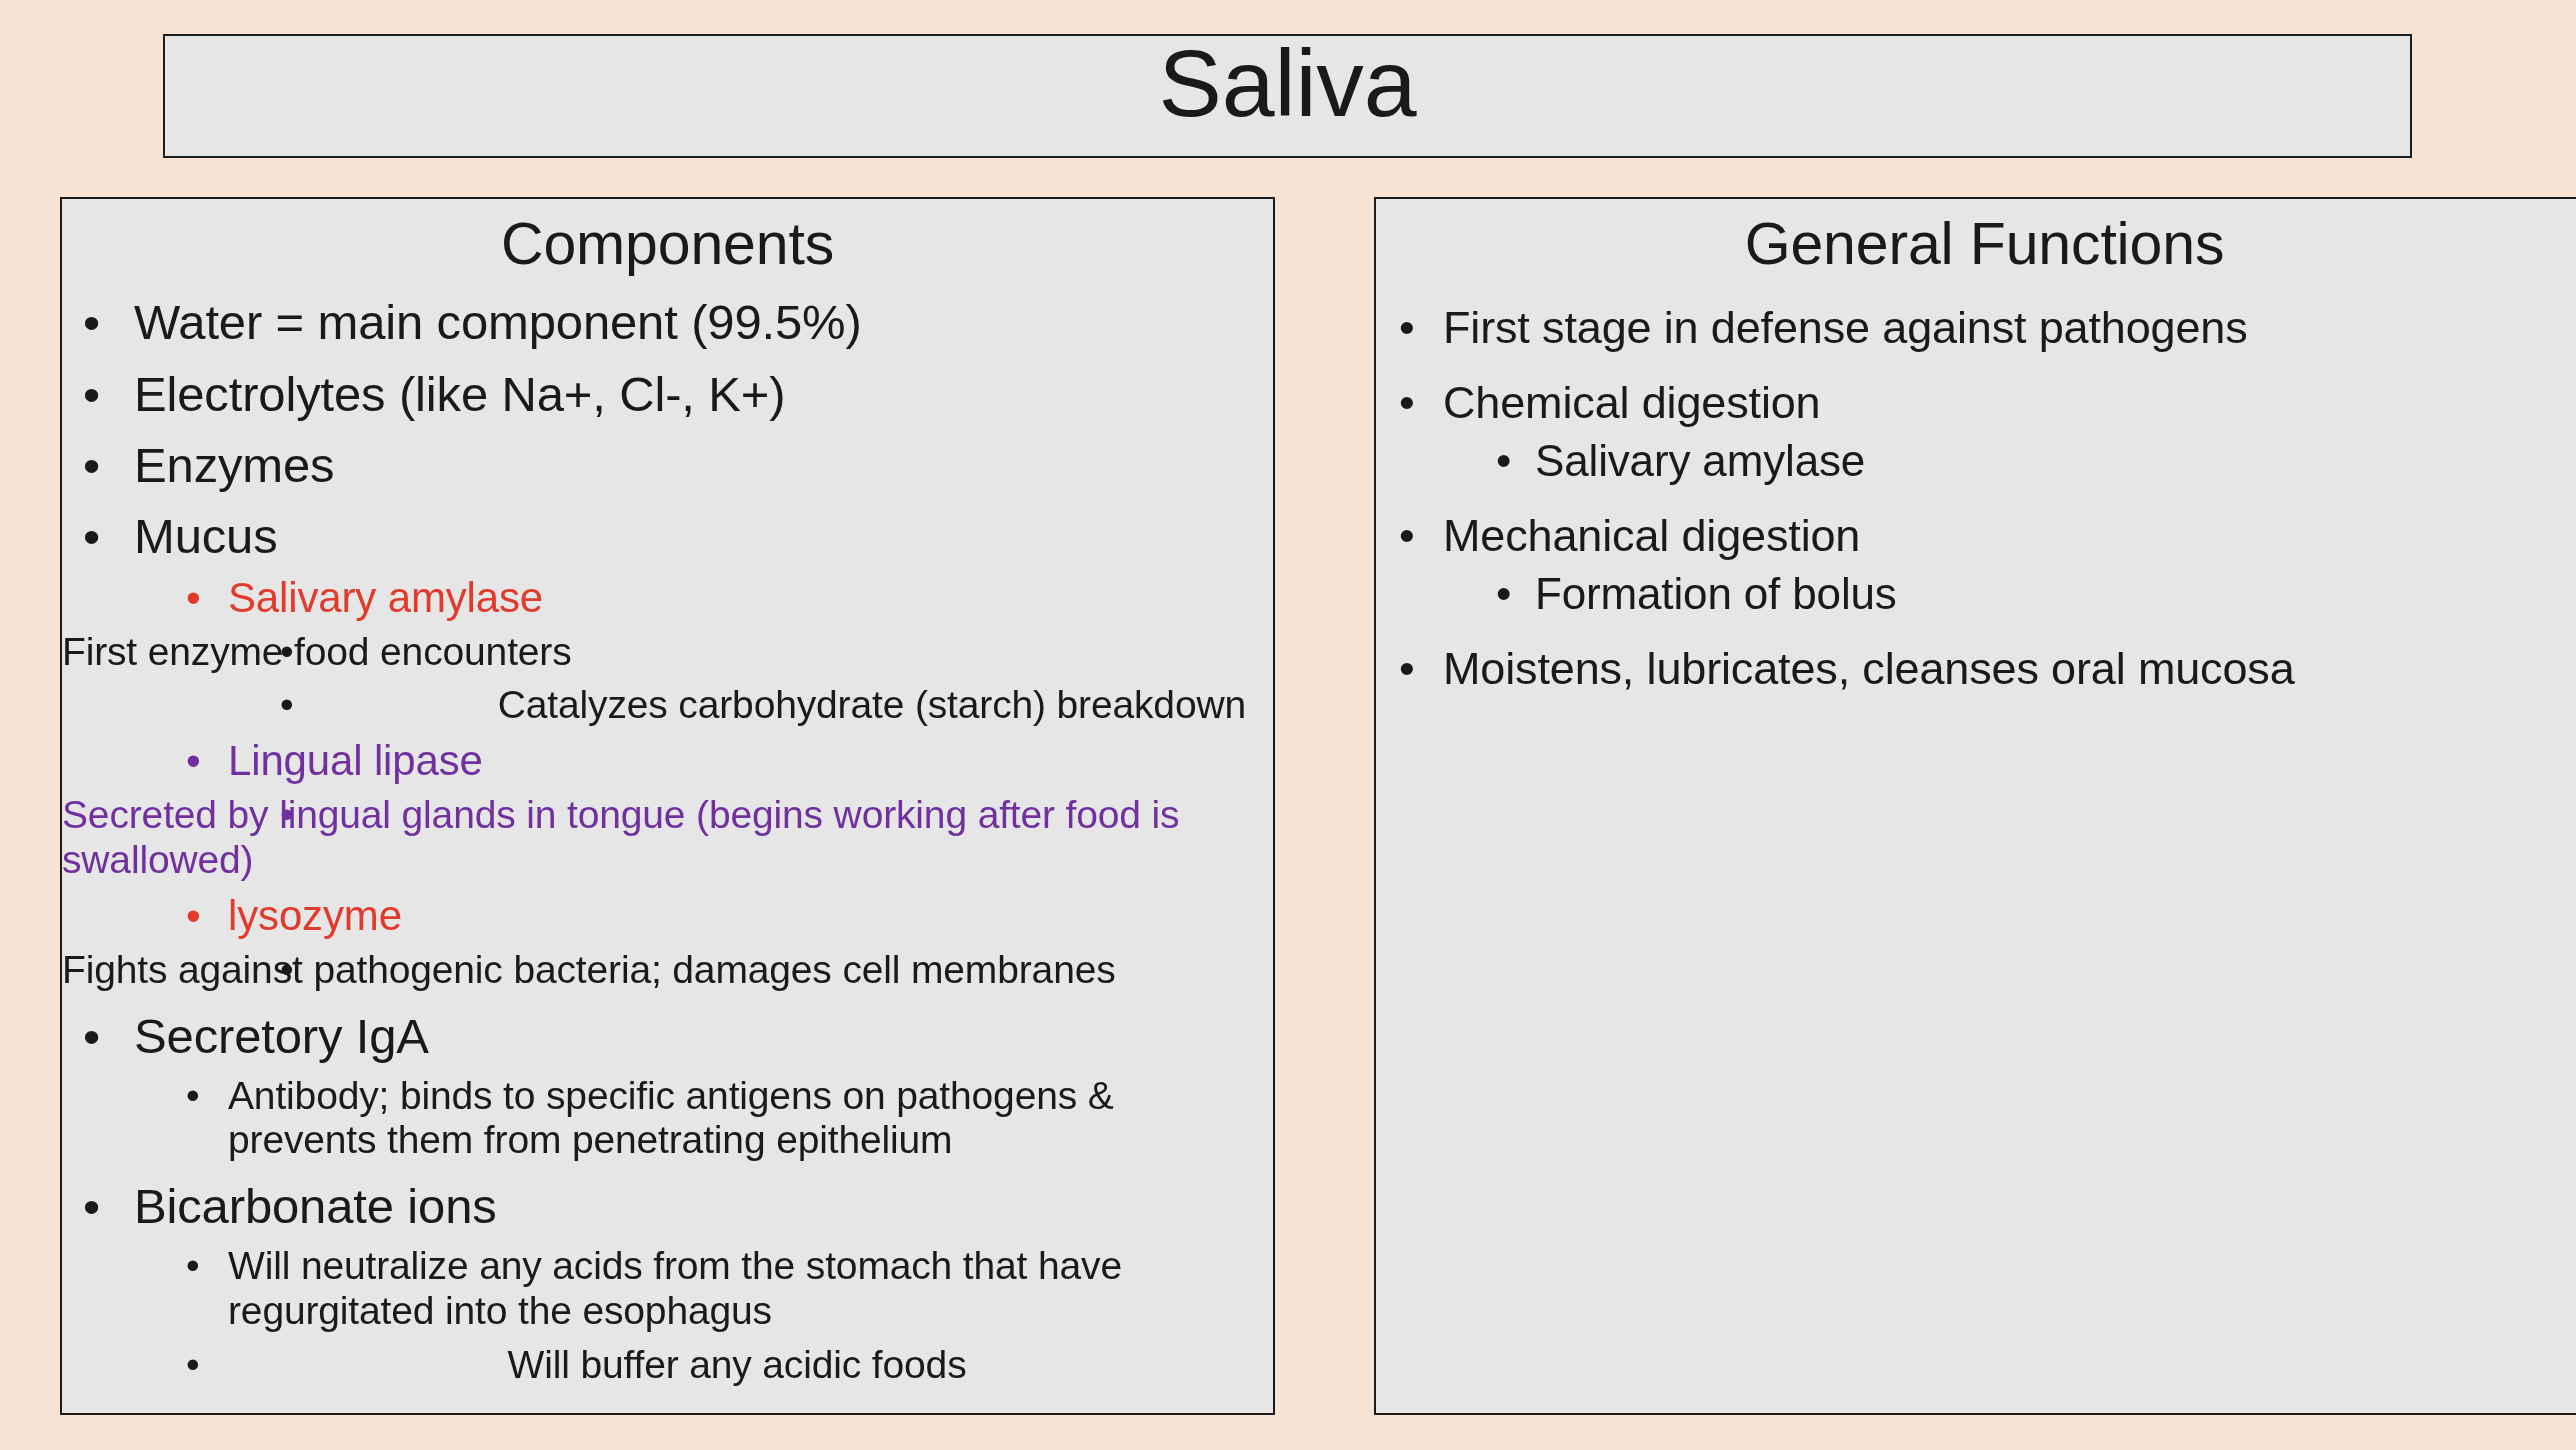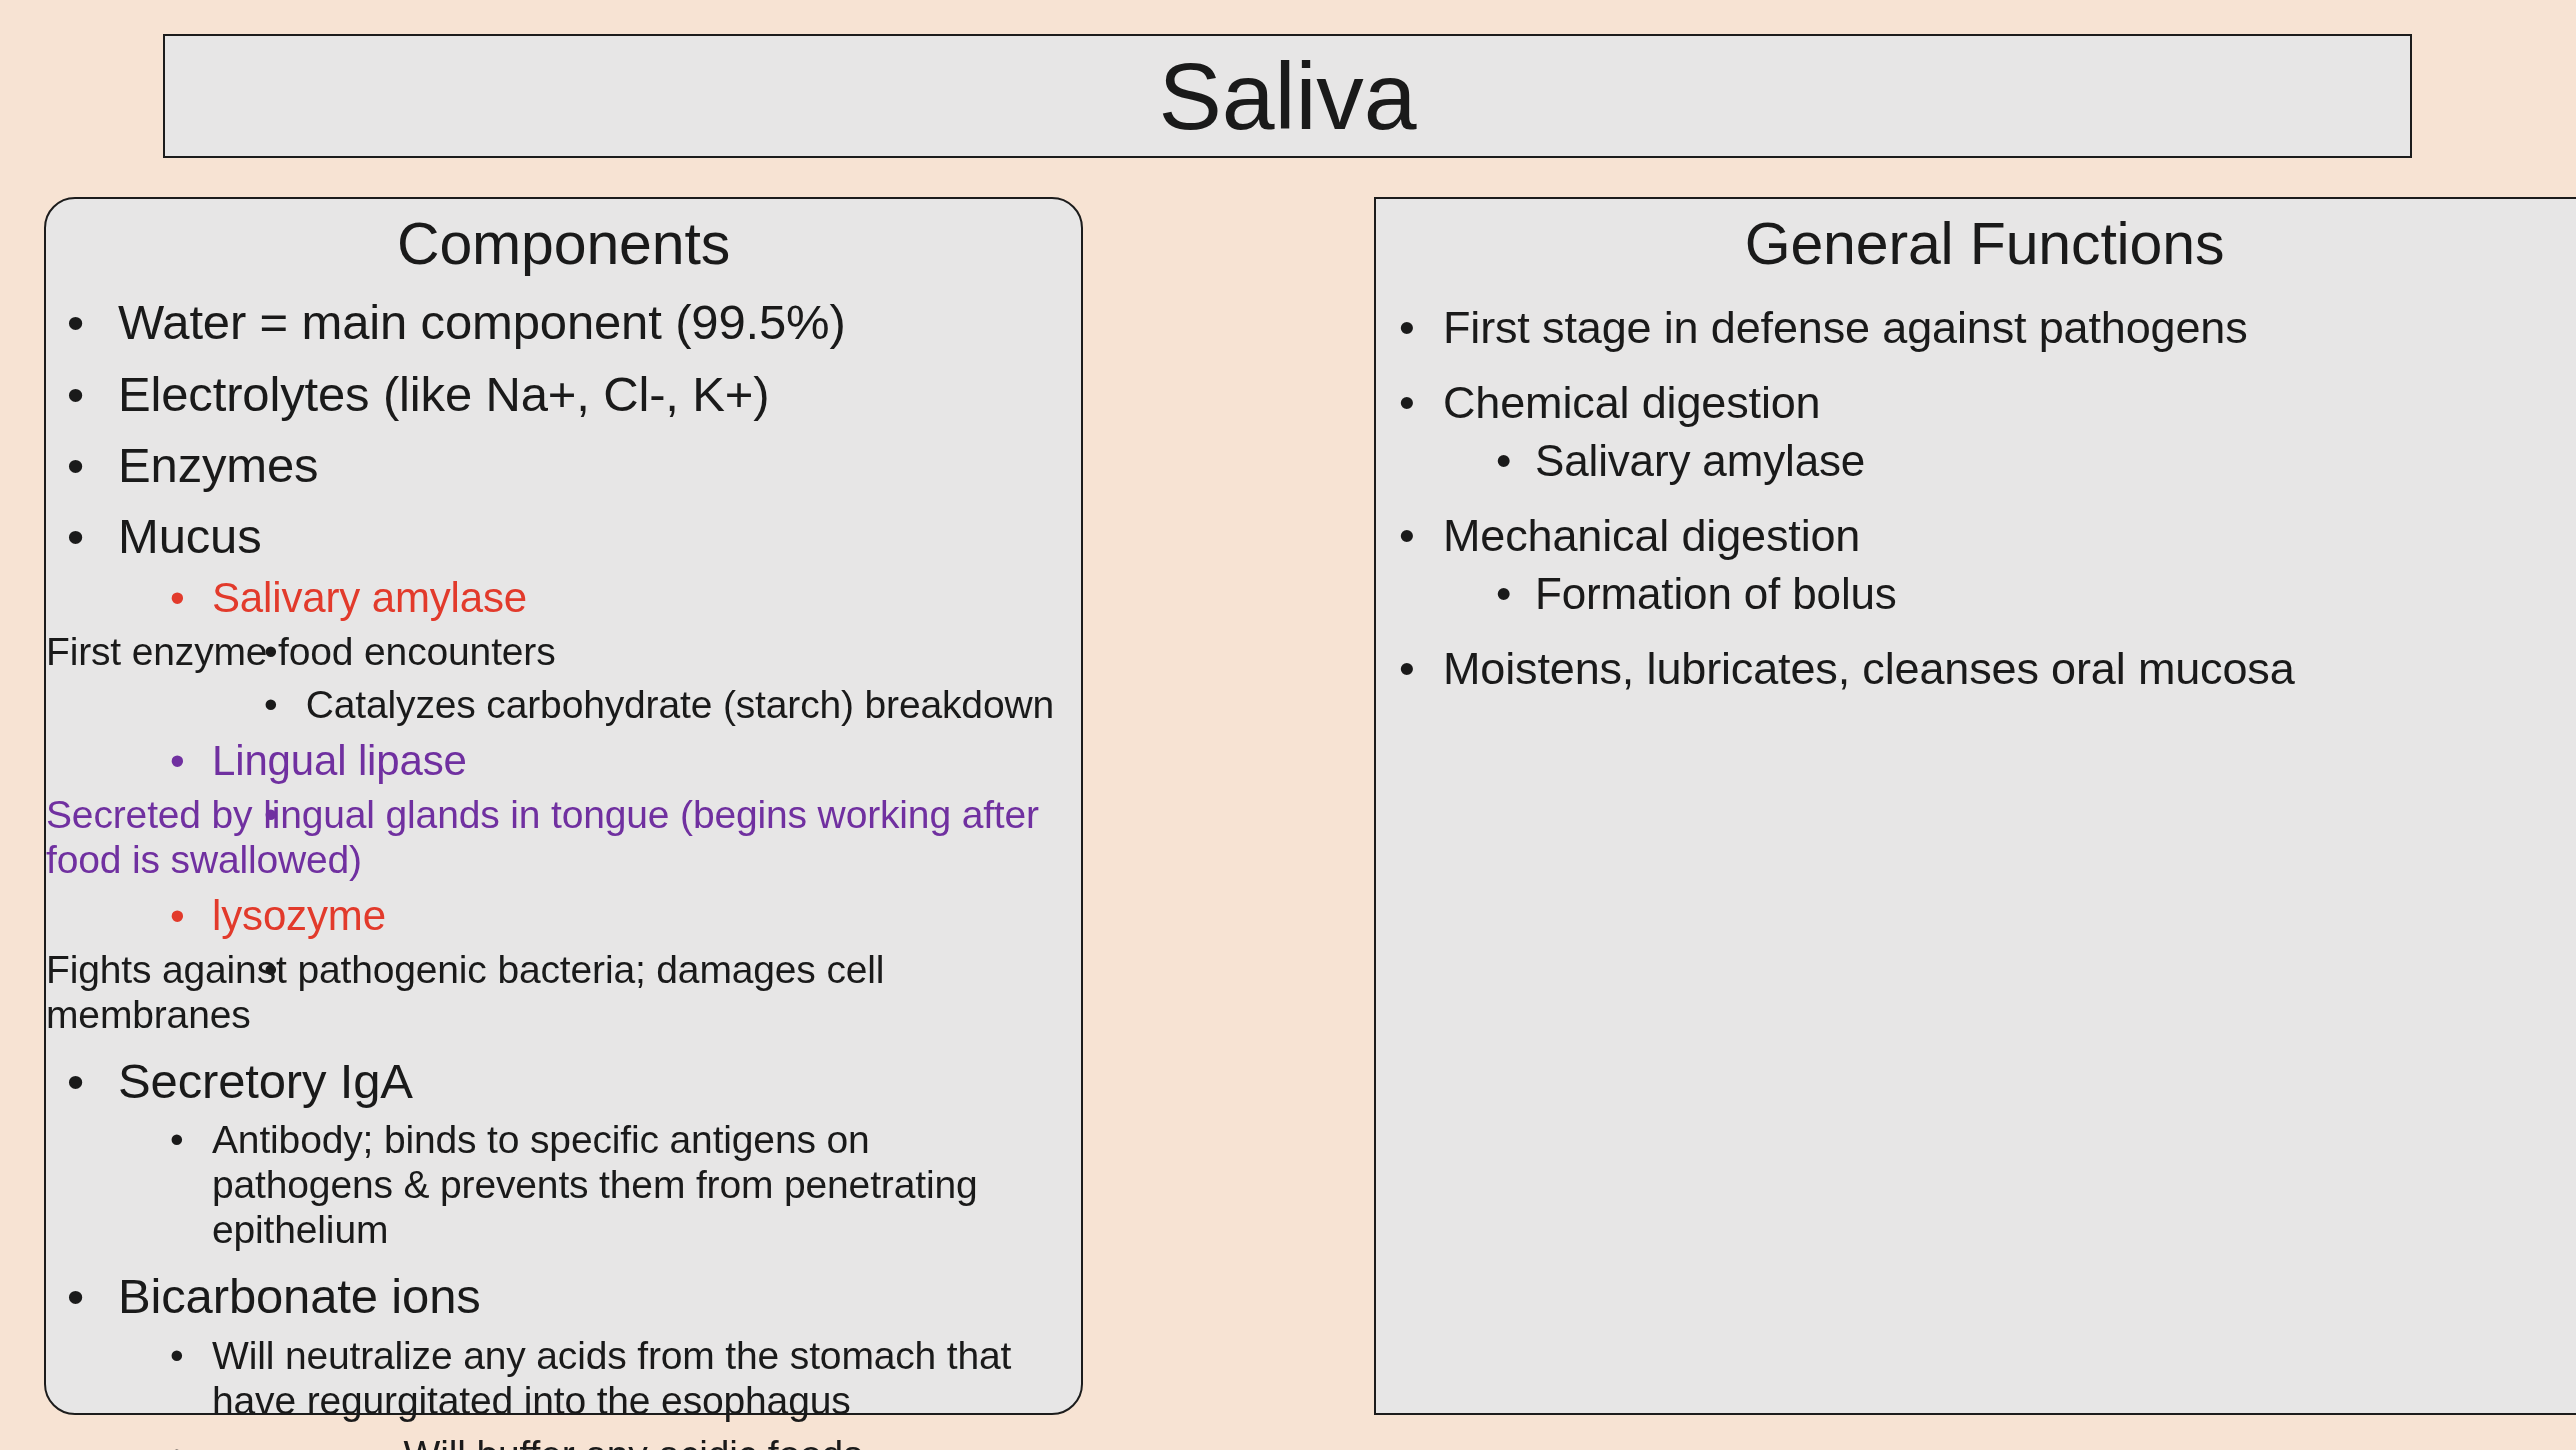--- a/index.html
+++ b/index.html
@@ -13,32 +13,32 @@
     letter-spacing: -0.01em;
     overflow: hidden;
   }
   .title-box {
     position: absolute;
     left: 163px; top: 34px;
     width: 2249px; height: 124px;
     background: var(--panel, #E7E6E6);
     border: 2.9px solid var(--border, #1C1C1C);
     box-sizing: border-box;
-    display: flex; align-items: center; justify-content: center;
+    display: flex; align-items: flex-start; justify-content: center;
     font-size: 95px;
     line-height: 1;
   }
   .panel {
     position: absolute;
     top: 197px; height: 1218px;
     background: var(--panel, #E7E6E6);
     border: 2.9px solid var(--border, #1C1C1C);
     box-sizing: border-box;
   }
-  .panel.left  { left: 44px;   width: 1039px; border-radius: 31px; }
+  .panel.left  { left: 60px;   width: 1215px; }
   .panel.right { left: 1374px; width: 1221px; }
   .panel h2 {
     margin: 9.5px 0 0 0;
     text-align: center;
     font-size: 59px;
     font-weight: 400;
     line-height: 1.2;
   }
   ul.list { list-style: none; margin: 0; padding: 0 27px 0 0; }
   ul.list li { position: relative; line-height: 1.15; }

